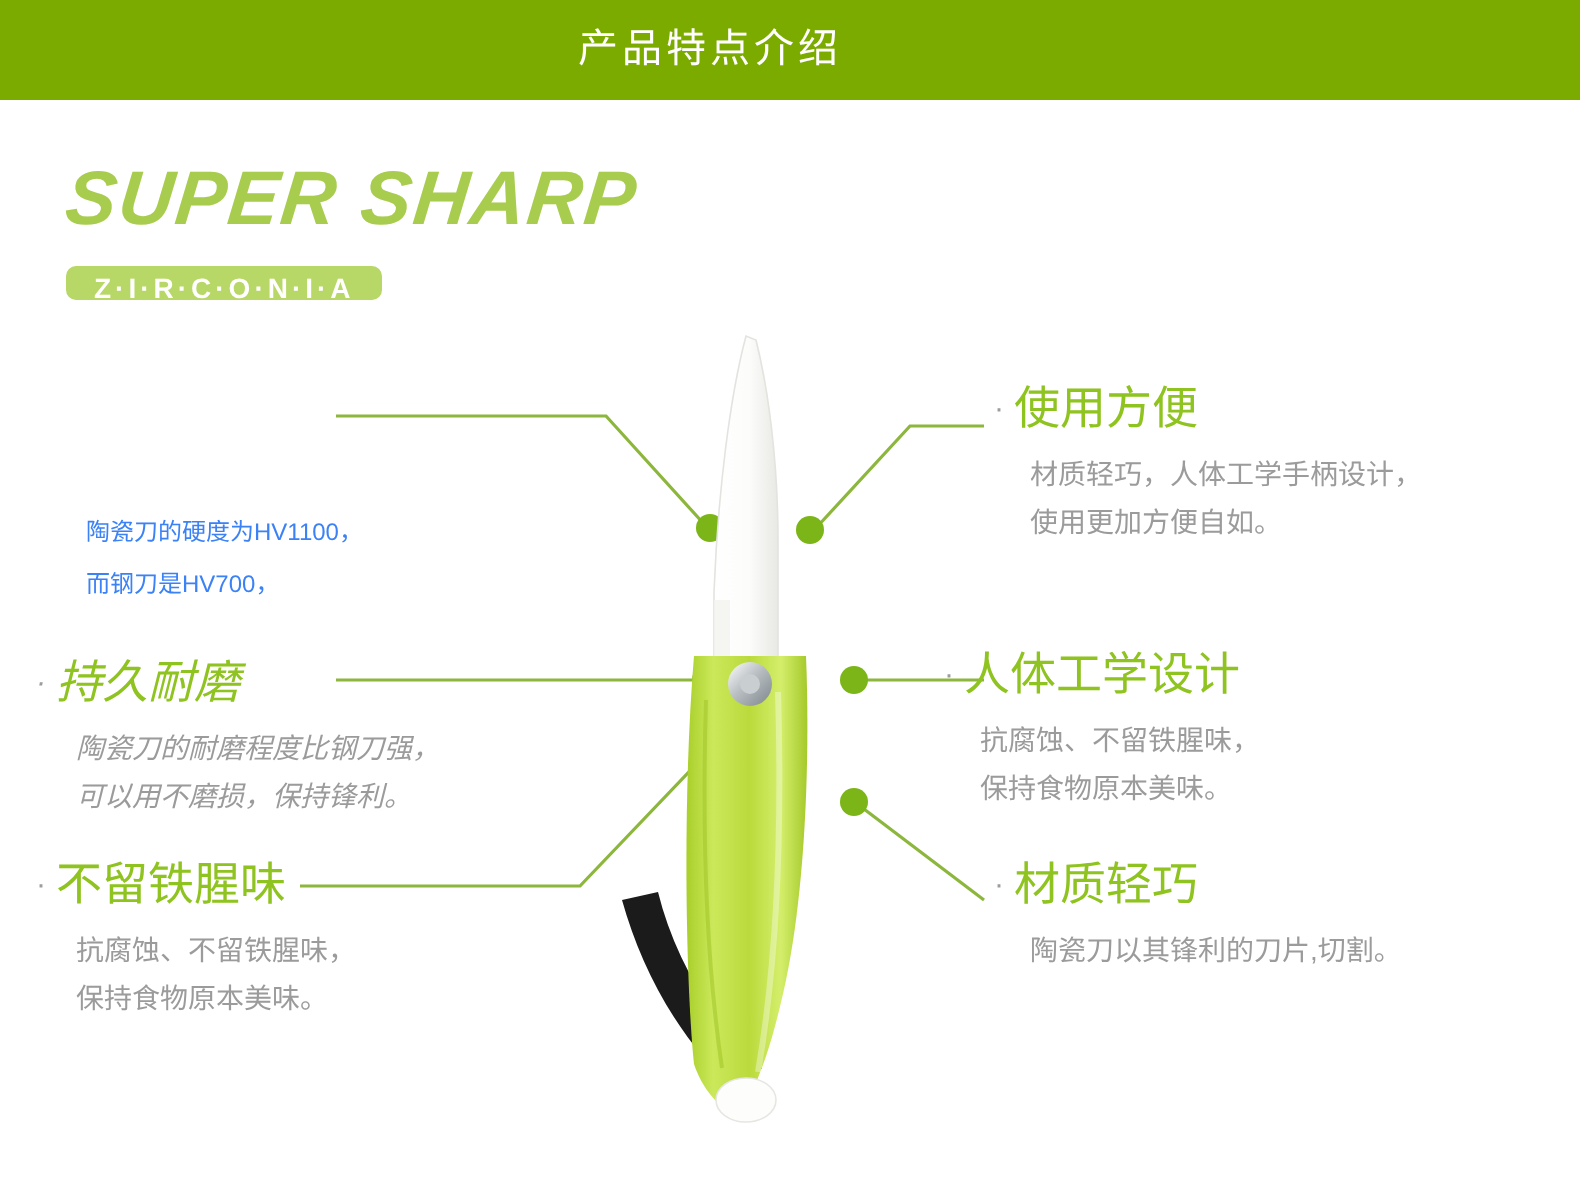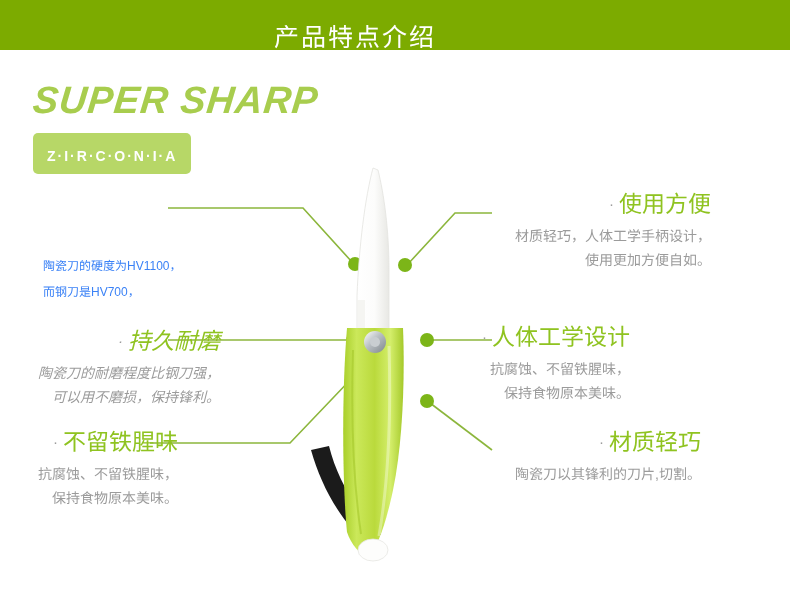--- a/index.html
+++ b/index.html
@@ -21,27 +21,27 @@
   
   .header-banner {
     position: absolute;
     left: 0; top: 0;
     width: 790px;
     height: 50px;
     background: #7cab00;
   }
   .header-title {
     position: absolute;
-    left: 0; top: 12px;
+    left: 0; top: 0;
     width: 710px;
     height: 50px;
     line-height: 50px;
     text-align: center;
     color: #ffffff;
-    font-size: 25px;
+    font-size: 20px;
     letter-spacing: 2px;
     font-weight: 400;
   }
 
   
   .brand-title {
     position: absolute;
     left: 33px;
     top: 79px;
     font-size: 38px;
@@ -49,33 +49,33 @@
     color: #a8cd4e;
     letter-spacing: 1px;
     font-style: italic;
     transform: skewX(-6deg);
   }
   .brand-pill {
     position: absolute;
     left: 33px;
     top: 133px;
     height: 17px;
-    padding: 12px 14px;
+    padding: 0 14px;
     background: #b7d767;
     border-radius: 5px;
     color: #ffffff;
     font-size: 14px;
     line-height: 22px;
     letter-spacing: 2px;
     font-weight: bold;
     white-space: nowrap;
   }
 
   
-  .feat { position: absolute; text-align: right; }
+  .feat { position: absolute; }
   .feat-head {
     color: #8fc320;
     font-size: 23px;
     line-height: 28px;
     white-space: nowrap;
   }
   .feat-head .bullet {
     color: #9c9c9c;
     font-size: 15px;
     margin-right: 5px;

